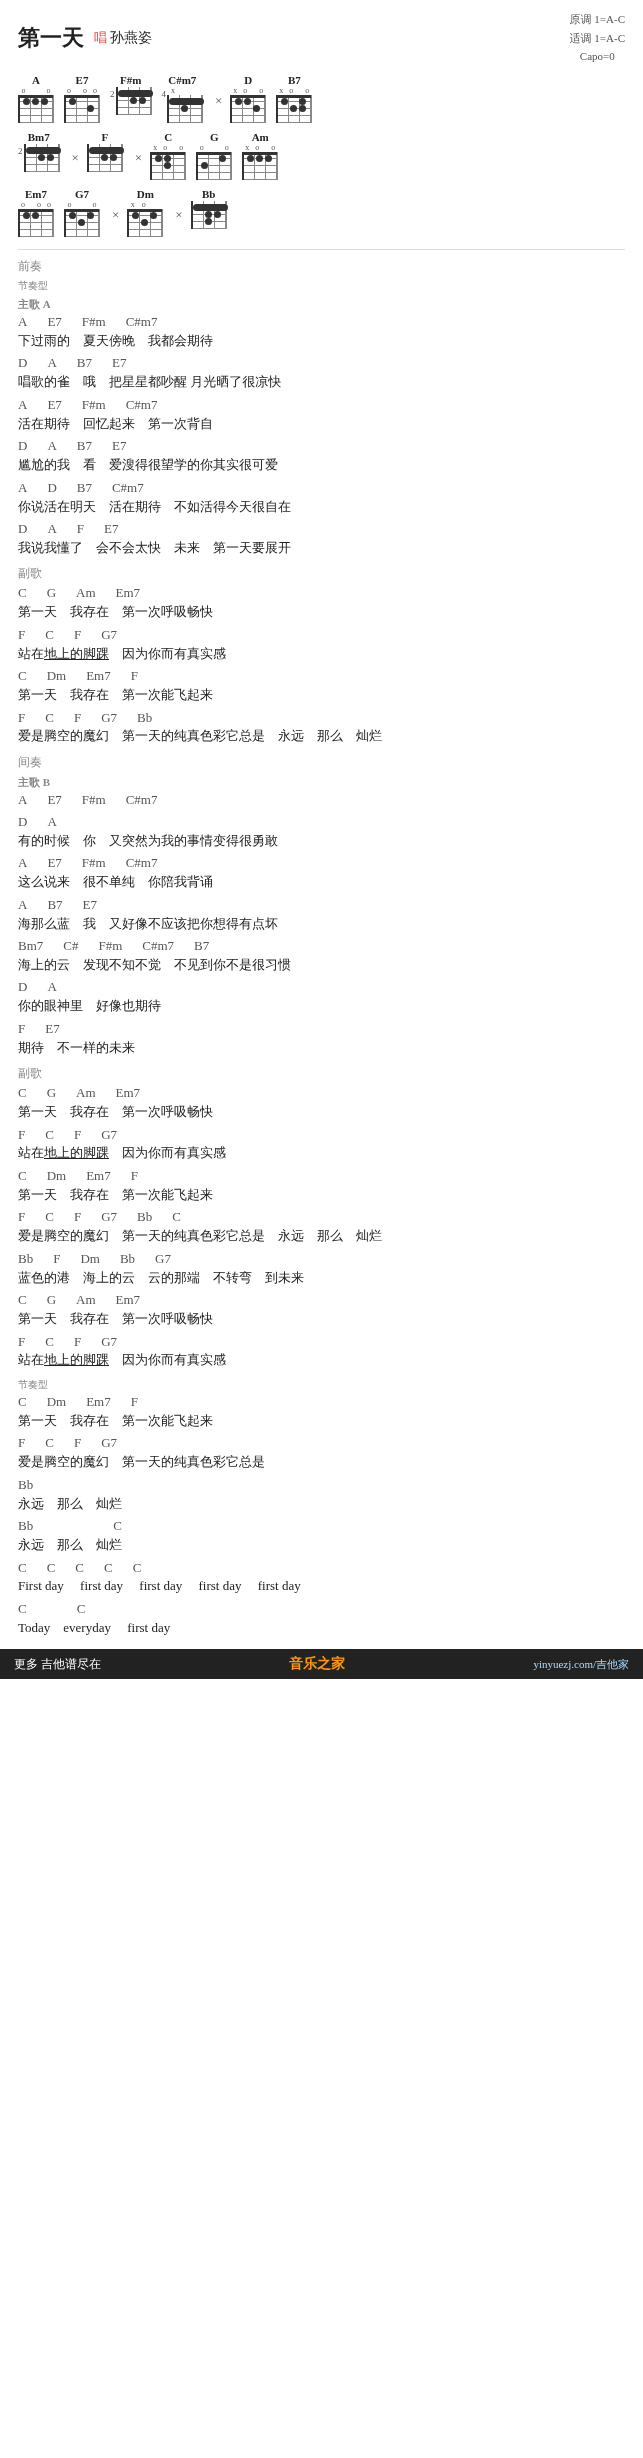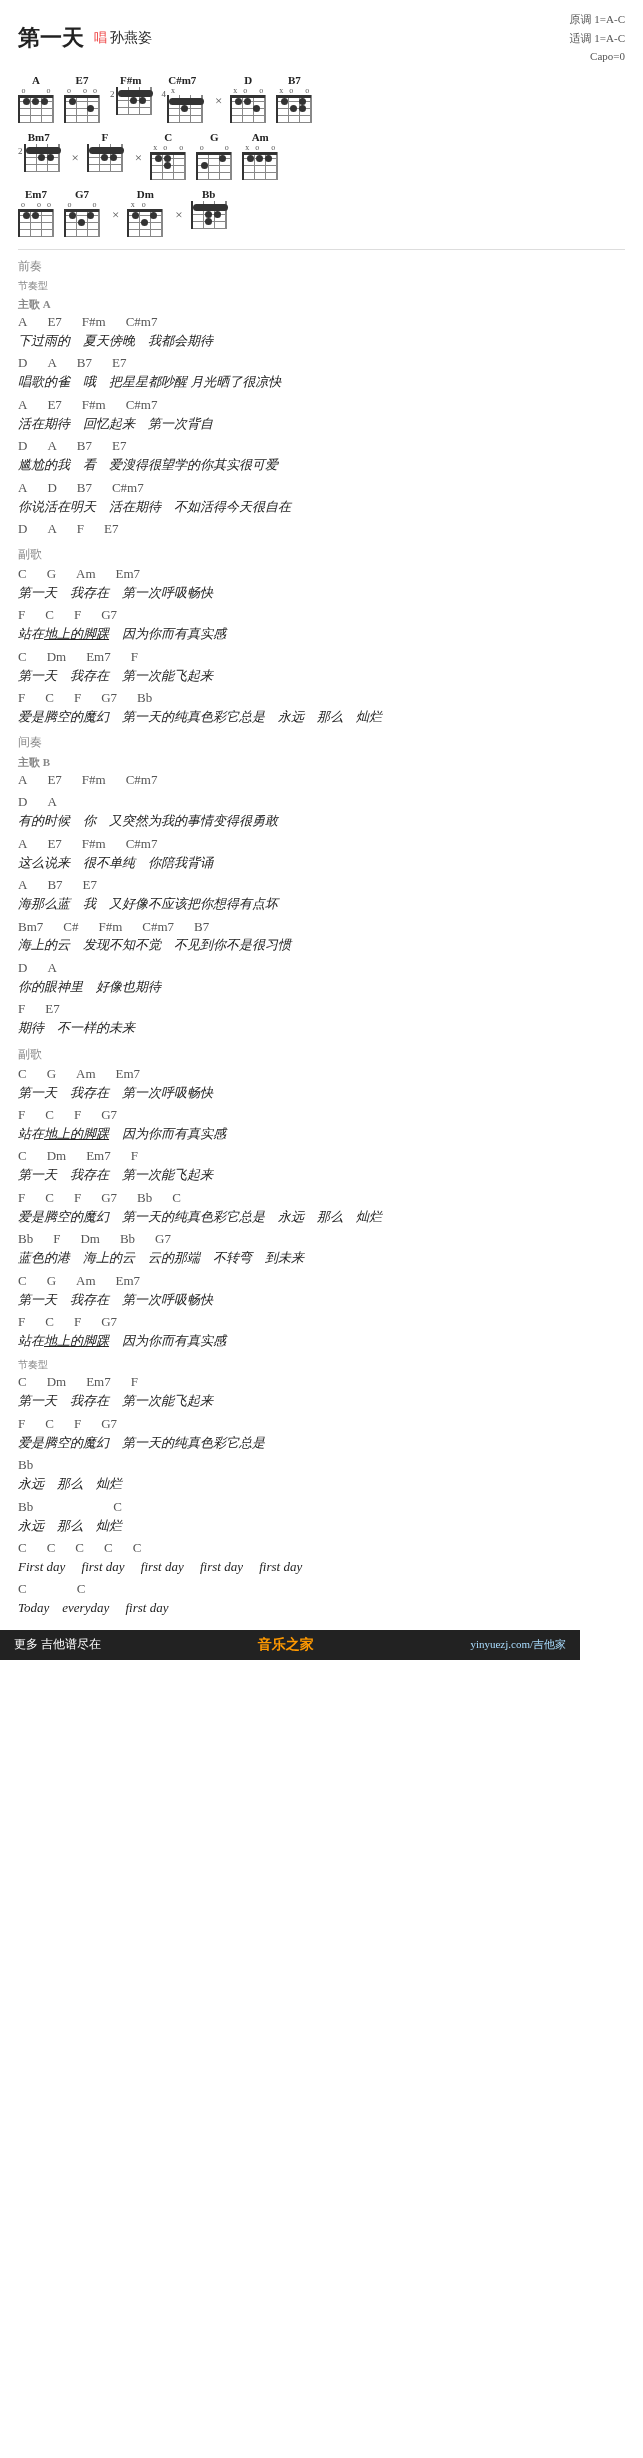--- a/index.html
+++ b/index.html
@@ -44,21 +44,21 @@
       color: #222;
       font-size: 14px;
     }
     .header-left {
       display: flex;
       align-items: center;
     }
     .meta-box {
       font-size: 11px;
       color: #555;
-      text-align: right;
+      text-align: center;
       line-height: 1.7;
     }
     .meta-box div { font-size: 11px; }
     .chord-row {
       display: flex;
       flex-wrap: wrap;
       align-items: flex-start;
       margin-bottom: 4px;
       gap: 6px;
     }
@@ -97,21 +97,21 @@
     
     .footer {
       background: #222;
       color: #fff;
       display: flex;
       align-items: center;
       justify-content: space-between;
       padding: 6px 14px;
       font-size: 12px;
       margin-top: 12px;
-      width: 580px;
+      width: 643px;
       position: relative;
     }
     .footer-left { color: #fff; font-size: 12px; }
     .footer-brand { color: #f90; font-size: 14px; font-weight: bold; }
     .footer-url { color: #adf; font-size: 11px; }
     .ch { color: #555; font-size: 13px; }
 
     .stacked-line {
       margin-bottom: 5px;
     }
@@ -119,21 +119,20 @@
       display: flex;
       gap: 20px;
       color: #555;
       font-size: 13px;
       line-height: 1.3;
     }
     .stacked-lyrics {
       color: #222;
       font-size: 13px;
       line-height: 1.5;
-      font-style: italic;
     }
 
     .divider {
       border: none;
       border-top: 1px solid #ddd;
       margin: 4px 0;
     }
 
     
     .cdiag {
@@ -620,20 +619,21 @@
       <div class="stacked-lyrics">你说活在明天　活在期待　不如活得今天很自在</div>
     </div>
 
     <div class="stacked-line">
       <div class="stacked-chords">
         <span class="ch">D</span>
         <span class="ch">A</span>
         <span class="ch">F</span>
         <span class="ch">E7</span>
       </div>
+      <div class="stacked-lyrics">我说我懂了　会不会太快　未来　第一天要展开</div>
     </div>
 
     <div class="chorus-label">副歌</div>
 
     <div class="stacked-line">
       <div class="stacked-chords">
         <span class="ch">C</span>
         <span class="ch">G</span>
         <span class="ch">Am</span>
         <span class="ch">Em7</span>

